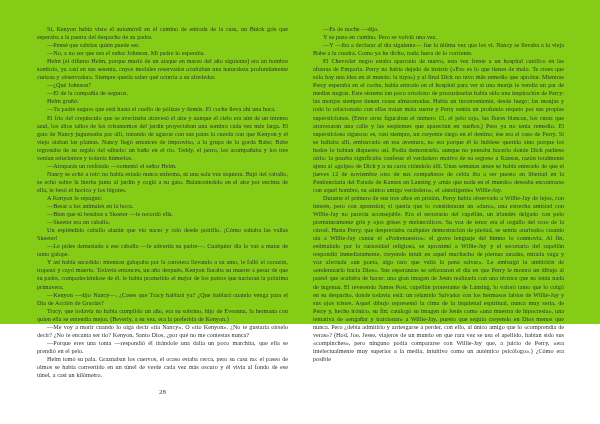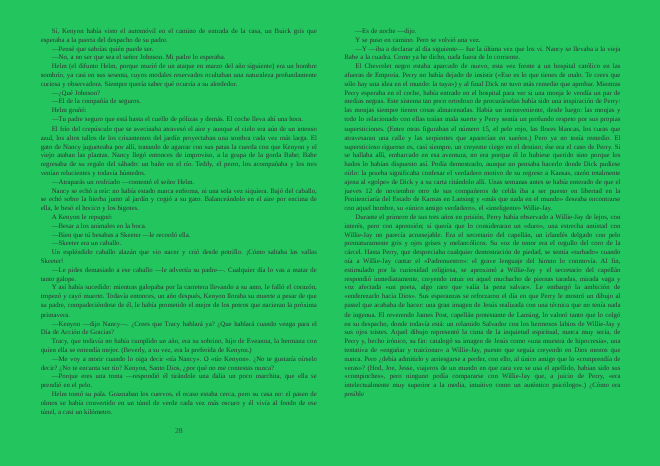--- a/index.html
+++ b/index.html
@@ -8,22 +8,22 @@
   }
   body {
     width: 600px;
     height: 424px;
     background: #ffffff;
     overflow: hidden;
   }
   .spread {
     position: relative;
     width: 600px;
-    height: 424px;
-    background: #22c55e;
+    height: 324px;
+    background: #84cc16;
     font-family: "Liberation Serif", "DejaVu Serif", serif;
     color: #333333;
   }
   .page {
     position: absolute;
     top: 25px;
     width: 251px;
     height: 390px;
   }
   .page-left  { left: 37px;  }

